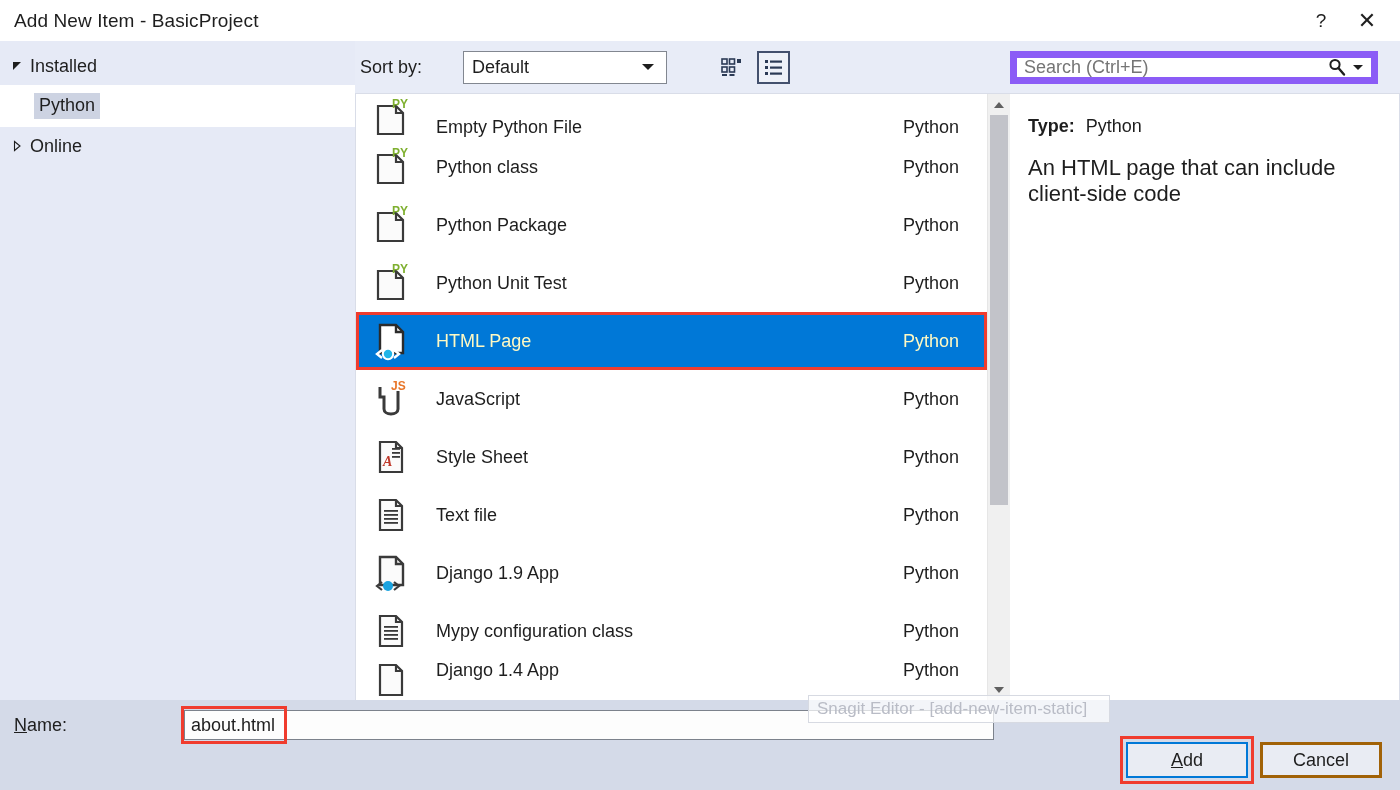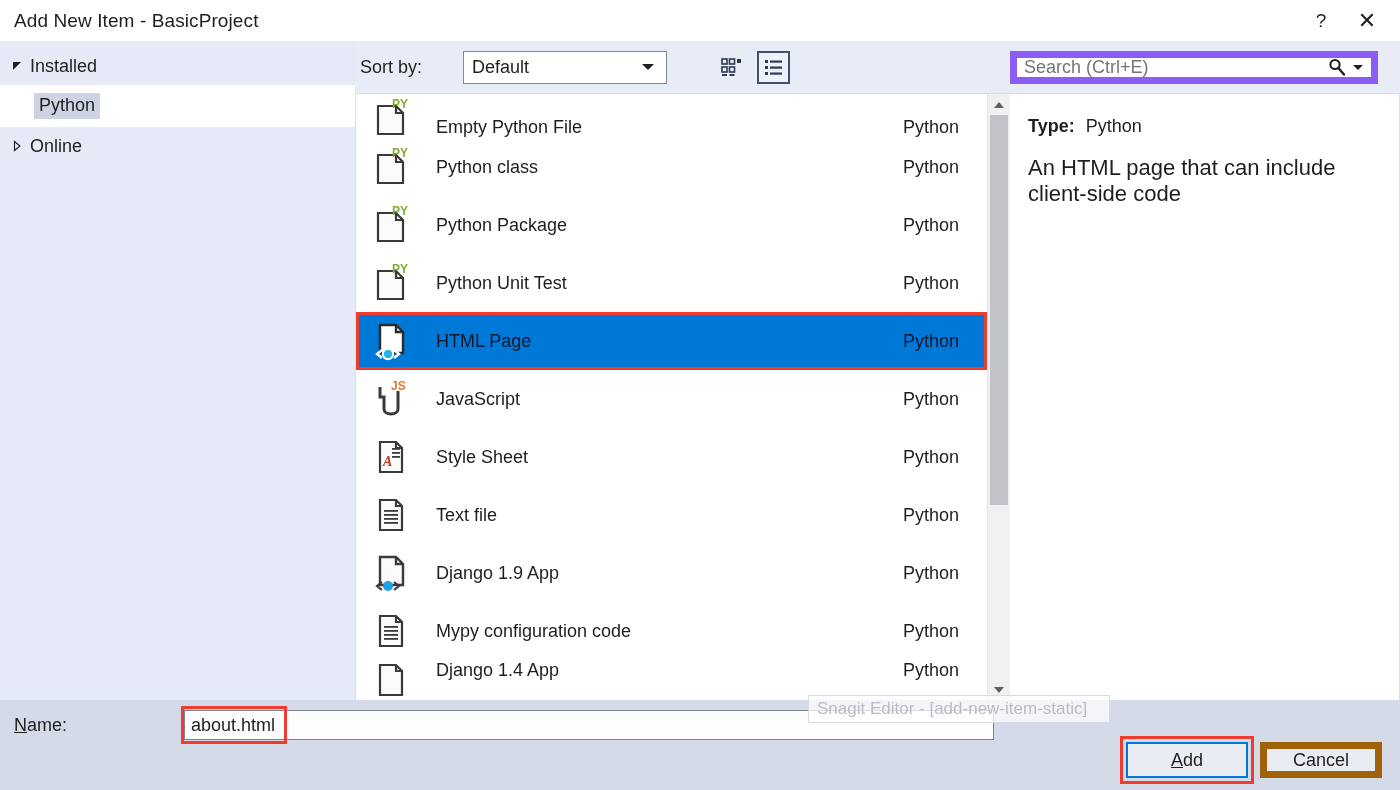--- a/index.html
+++ b/index.html
@@ -183,21 +183,21 @@
     height: 58px;
     display: flex;
     align-items: center;
     padding-left: 12px;
     padding-right: 8px;
     cursor: default;
     position: relative;
   }
   .row.selected { background: #0078d7; }
   .row.selected .row-name,
-  .row.selected .row-lang { color: #0f172a; }
+  .row.selected .row-lang { color: #fef9c3; }
   .row-icon {
     width: 46px; flex: 0 0 46px;
     display: flex; align-items: center; justify-content: center;
   }
   .row-name {
     font-size: 18px; color: #1e1e1e;
     padding-left: 22px;
     white-space: nowrap;
   }
   .row-lang {
@@ -326,21 +326,21 @@
     position: absolute;
     right: 18px;
     bottom: 12px;
     display: flex;
     gap: 12px;
     align-items: center;
   }
   .btn {
     width: 122px; height: 36px;
     background: #e9ecf3;
-    border: 7px solid #a16207;
+    border: 3px solid #a16207;
     font-family: "Liberation Sans", sans-serif;
     font-size: 18px;
     color: #1e1e1e;
     display: flex; align-items: center; justify-content: center;
     cursor: default;
   }
   .btn u { text-decoration: underline; }
   .btn.primary { border: 2px solid #0078d7; background: #e9ecf3; }
   .btn-wrap { position: relative; }
   .annot-btn {
@@ -550,21 +550,21 @@
             <div class="row-icon">
               <svg width="34" height="40" viewBox="0 0 34 40" aria-hidden="true">
                 <path d="M6 5 L22 5 L28 11 L28 35 L6 35 Z" fill="#fbfbfb" stroke="#3a3a3a" stroke-width="2.2"></path>
                 <path d="M22 5 L22 11 L28 11" fill="none" stroke="#3a3a3a" stroke-width="2.2"></path>
                 <rect x="10" y="15" width="14" height="1.8" fill="#3a3a3a"></rect>
                 <rect x="10" y="19" width="14" height="1.8" fill="#3a3a3a"></rect>
                 <rect x="10" y="23" width="14" height="1.8" fill="#3a3a3a"></rect>
                 <rect x="10" y="27" width="14" height="1.8" fill="#3a3a3a"></rect>
               </svg>
             </div>
-            <div class="row-name">Mypy configuration code</div>
+            <div class="row-name">Mypy configuration class</div>
             <div class="row-lang">Python</div>
           </div>
 
           <div class="row last-partial">
             <div class="row-icon">
               <svg width="34" height="40" viewBox="0 0 34 40" aria-hidden="true">
                 <path d="M6 5 L22 5 L28 11 L28 35 L6 35 Z" fill="#fbfbfb" stroke="#3a3a3a" stroke-width="2.2"></path>
                 <path d="M22 5 L22 11 L28 11" fill="none" stroke="#3a3a3a" stroke-width="2.2"></path>
               </svg>
             </div>

